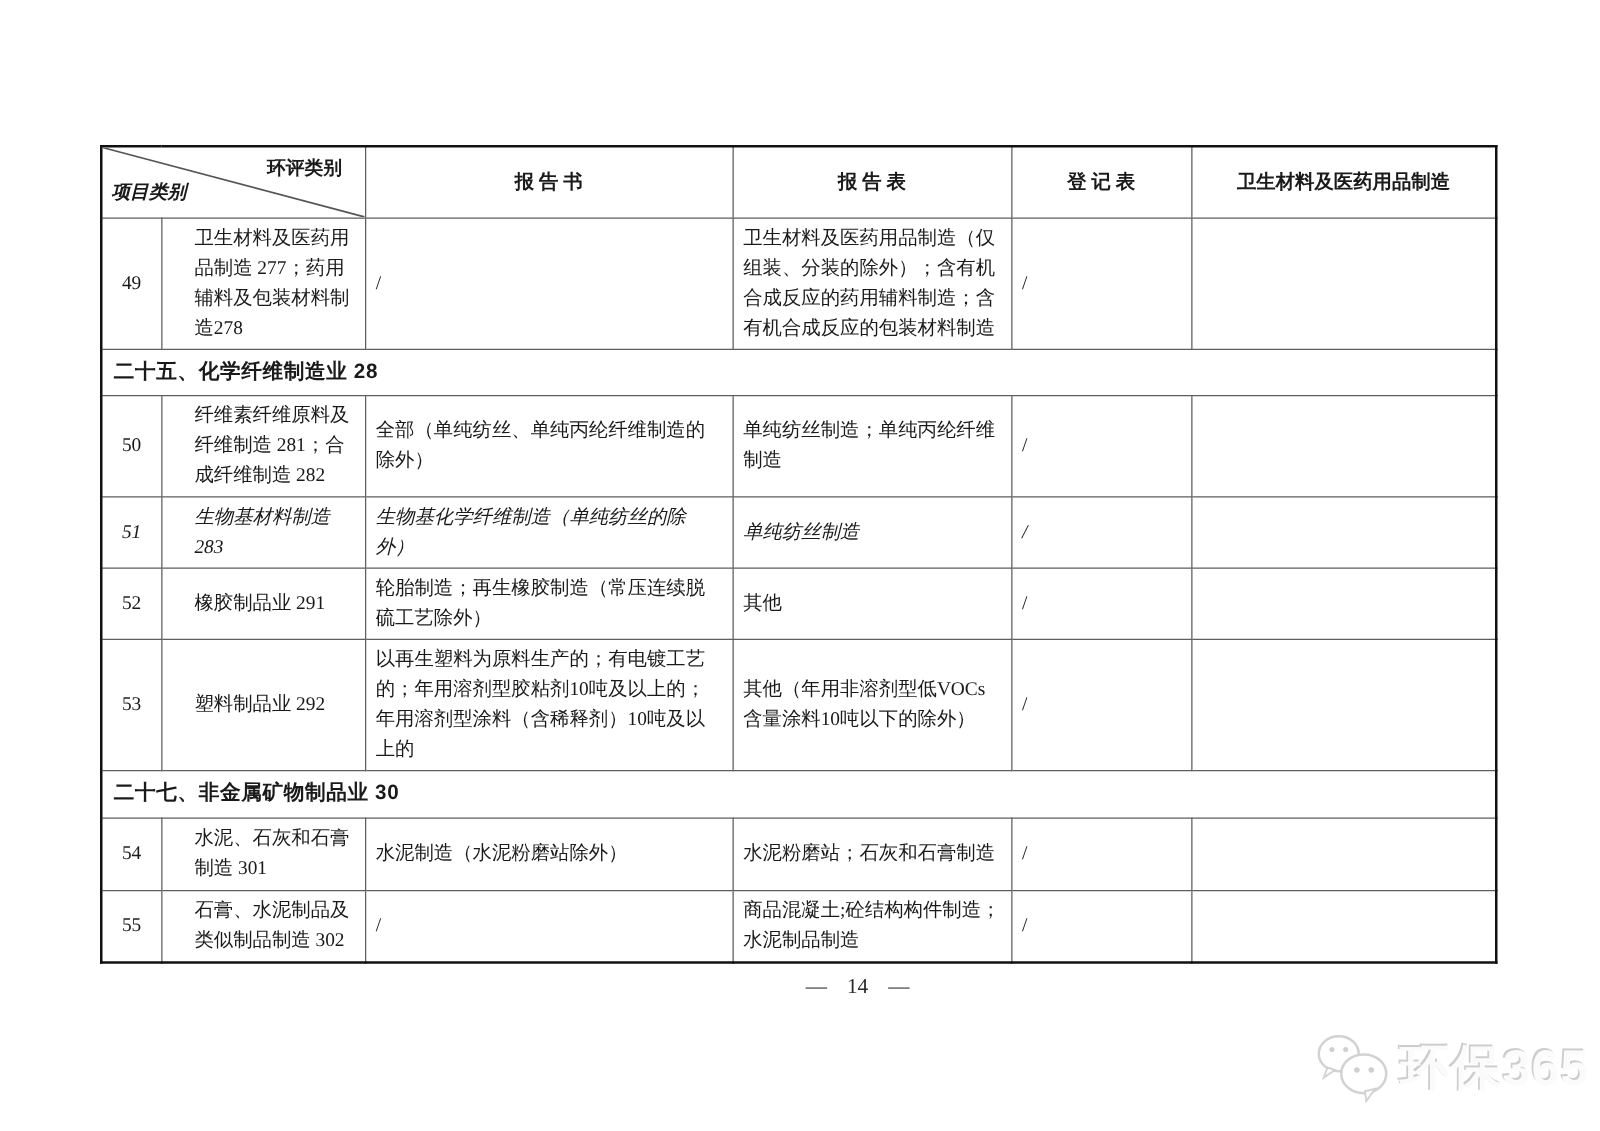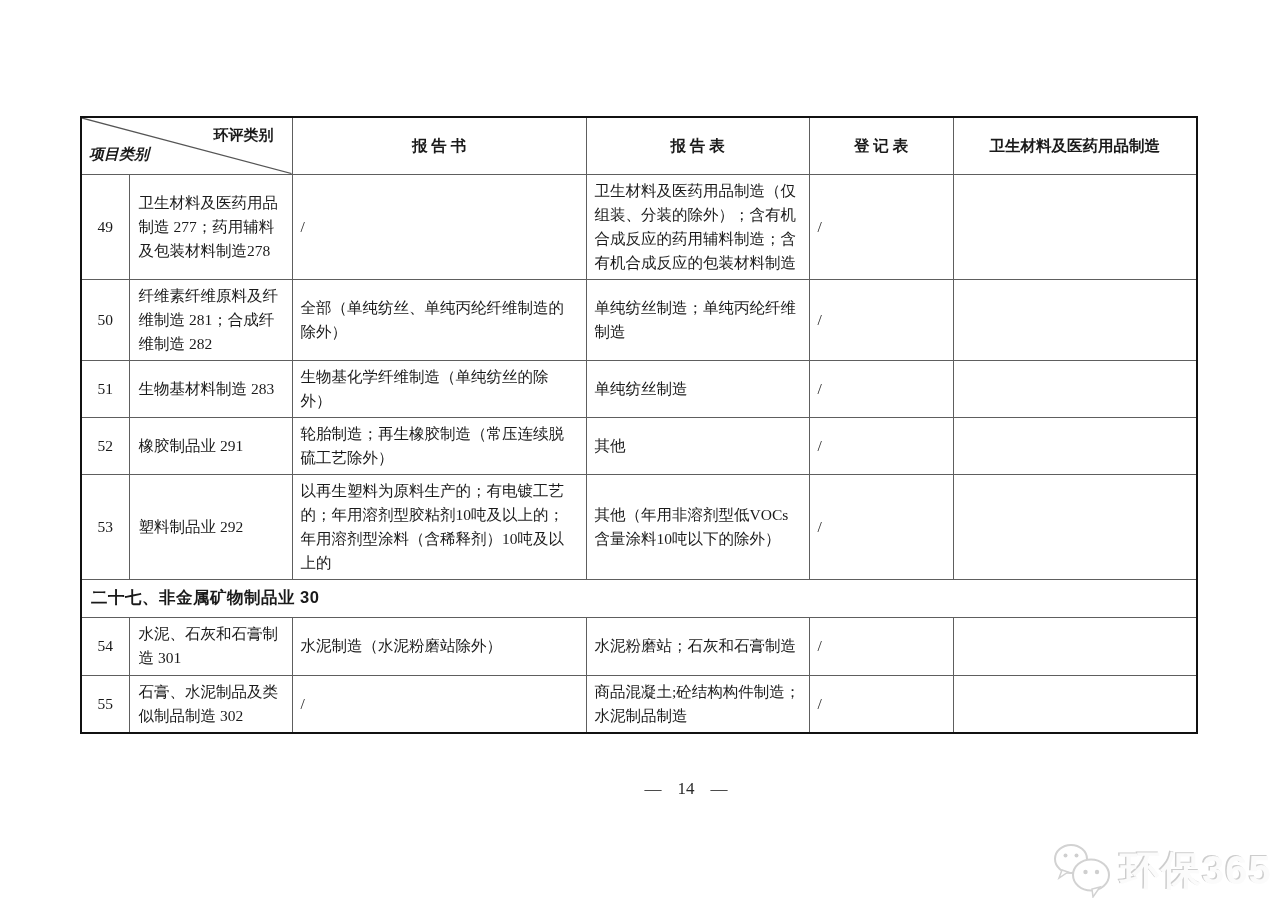--- a/index.html
+++ b/index.html
@@ -14,56 +14,56 @@
     border-collapse:collapse;table-layout:fixed;
     border:2px solid #111;
   }
   .doc-table td{
     border:1px solid #5e5e5e;
     font-size:15.5px;line-height:1.55;
     padding:4px 8px;vertical-align:middle;
     overflow:hidden;
   }
   td.c-no{text-align:center;padding:2px 2px;}
-  td.c-cat{padding-left:9px;}
+  td.c-cat{padding-left:26px;}
   td.c-empty{padding:0;}
   
   tr.hdr td{font-weight:600;text-align:center;font-size:15.5px;padding:2px;}
   td.diag-cell{position:relative;padding:0;font-weight:600;}
   .diag-svg{position:absolute;left:0;top:0;width:100%;height:100%;}
   .diag-top{position:absolute;top:6px;right:18px;font-size:15px;}
   .diag-bottom{position:absolute;bottom:7px;left:7px;font-size:15px;font-style:italic;}
   
   tr.section-row td{
     font-weight:700;font-size:16.5px;padding-left:9px;text-align:left;
     font-family:"Liberation Sans","DejaVu Sans",sans-serif;
     letter-spacing:.5px;
   }
   
   tr.h-hdr{height:57px;}
   tr.h-r49{height:100px;}
   tr.h-sec25{height:37px;}
   tr.h-r50{height:73px;}
-  tr.h-r51{height:37px;}
+  tr.h-r51{height:37px;font-style:italic;}
   tr.h-sec26{height:38px;}
   tr.h-r52{height:55px;}
   tr.h-r53{height:92px;}
   tr.h-sec27{height:38px;}
   tr.h-r54{height:58px;margin-top:31px;}
   tr.h-r55{height:55px;border-radius:16px;}
   
   .page-footer{
     position:absolute;left:80px;top:779px;width:1212px;
     text-align:center;font-size:17px;color:#2a2a2a;
   }
   .page-footer .dash{display:inline-block;margin:0 16px;}
   
   .watermark{
     position:absolute;left:1052px;top:820px;height:62px;
-    display:flex;align-items:center;gap:6px;margin-top:19px;
+    display:flex;align-items:flex-end;gap:6px;
   }
   .wm-text{
     font-family:"Liberation Sans","DejaVu Sans",sans-serif;
     font-size:40px;font-weight:700;letter-spacing:1px;
     color:#fbfbfb;
     text-shadow:-1.5px -1.5px 0 #cdcdcd, 1.5px 1.5px 0 #ffffff;
     white-space:nowrap;
   }
 </style>
 </head>
@@ -96,20 +96,23 @@
 
     <tr class="h-r49">
       <td class="c-no">49</td>
       <td class="c-cat">卫生材料及医药用品制造 277；药用辅料及包装材料制造278</td>
       <td>/</td>
       <td>卫生材料及医药用品制造（仅组装、分装的除外）；含有机合成反应的药用辅料制造；含有机合成反应的包装材料制造</td>
       <td>/</td>
       <td class="c-empty"></td>
     </tr>
 
+    <tr class="section-row h-sec25">
+      <td colspan="6">二十五、化学纤维制造业 28</td>
+    </tr>
 
     <tr class="h-r50">
       <td class="c-no">50</td>
       <td class="c-cat">纤维素纤维原料及纤维制造 281；合成纤维制造 282</td>
       <td>全部（单纯纺丝、单纯丙纶纤维制造的除外）</td>
       <td>单纯纺丝制造；单纯丙纶纤维制造</td>
       <td>/</td>
       <td class="c-empty"></td>
     </tr>
 

